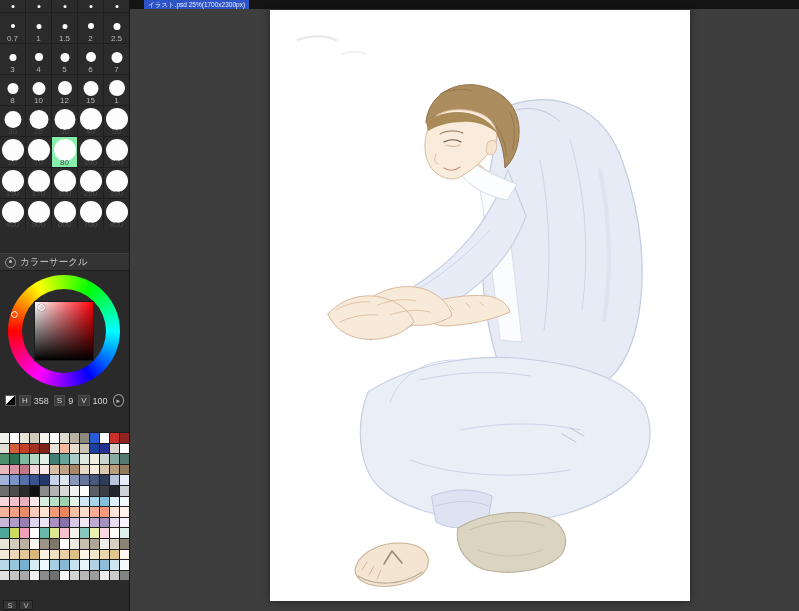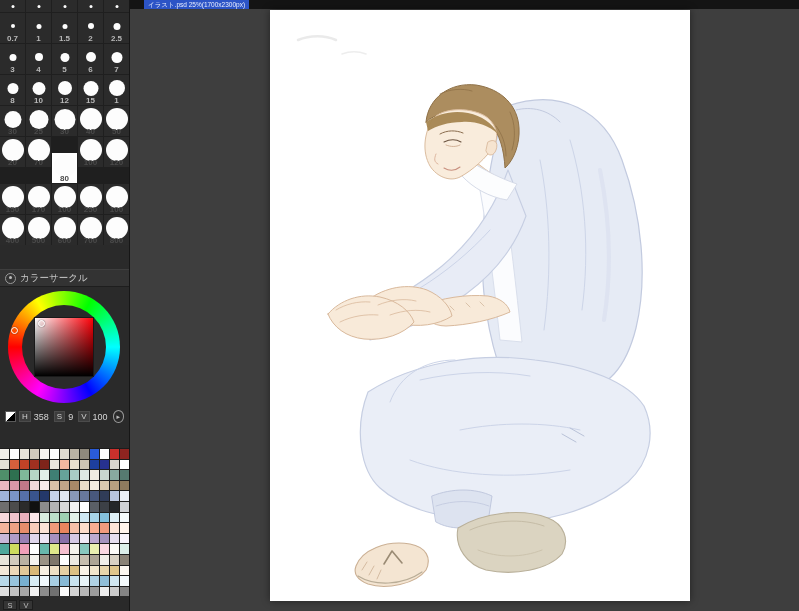--- a/index.html
+++ b/index.html
@@ -10,23 +10,23 @@
   }
   
   #left-panel{
     position:absolute;left:0;top:0;width:130px;height:611px;
     background:#2a2a2a;border-right:1px solid #161616;box-sizing:border-box;
   }
   #brush-grid{
     display:grid;grid-template-columns:repeat(5,25px);gap:1px;
     background:#1f1f1f;width:129px;
   }
-  .brush-cell{width:25px;height:30px;background:#2b2b2b;position:relative;font-weight:bold;}
+  .brush-cell{width:25px;height:30px;background:#2b2b2b;position:relative;}
   .brush-cell.partial{height:12px;}
-  .brush-cell.selected{background:#ffffff;margin-top:16px;}
+  .brush-cell.selected{background:#86efac;}
   .brush-cell .dot{
     position:absolute;left:50%;transform:translateX(-50%);
     background:#fdfdfd;border-radius:50%;
   }
   .brush-cell .lbl{
     position:absolute;bottom:0;left:0;width:100%;text-align:center;
     font-size:8px;color:#b8b8b8;line-height:9px;
   }
   .brush-cell.big .lbl{color:#4b4b4b;}
   .spacer1{height:24px;}

